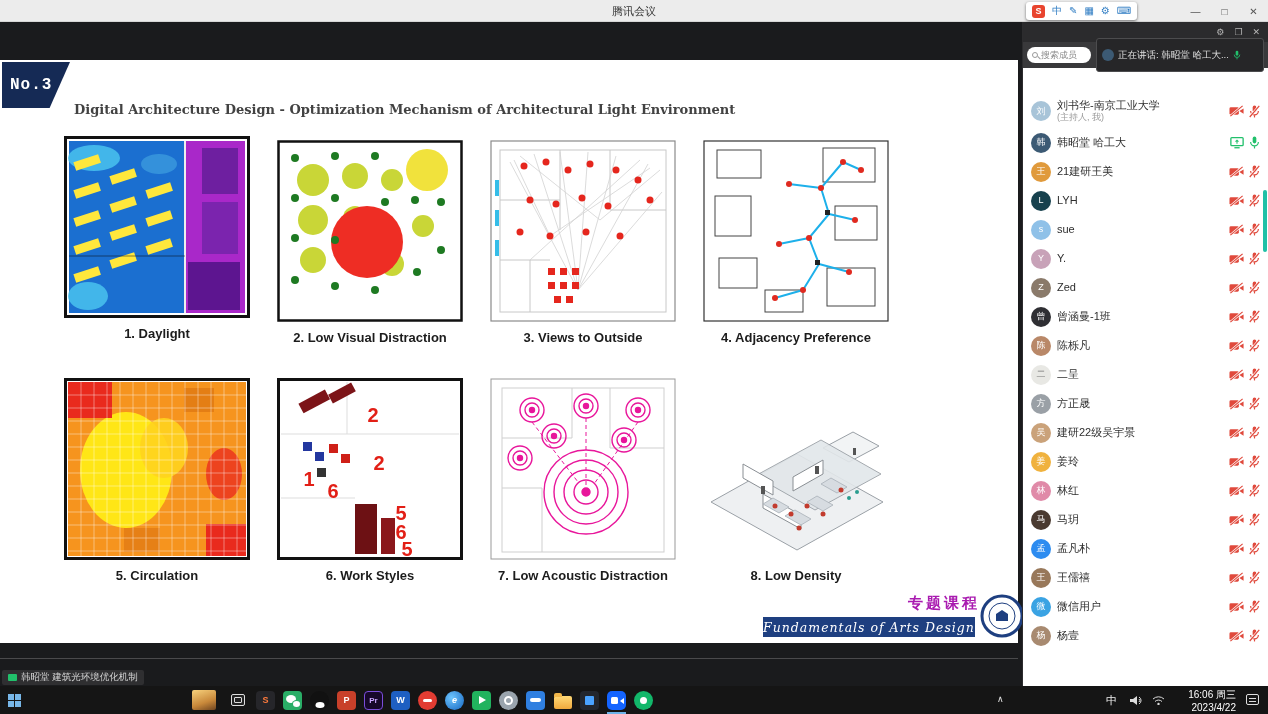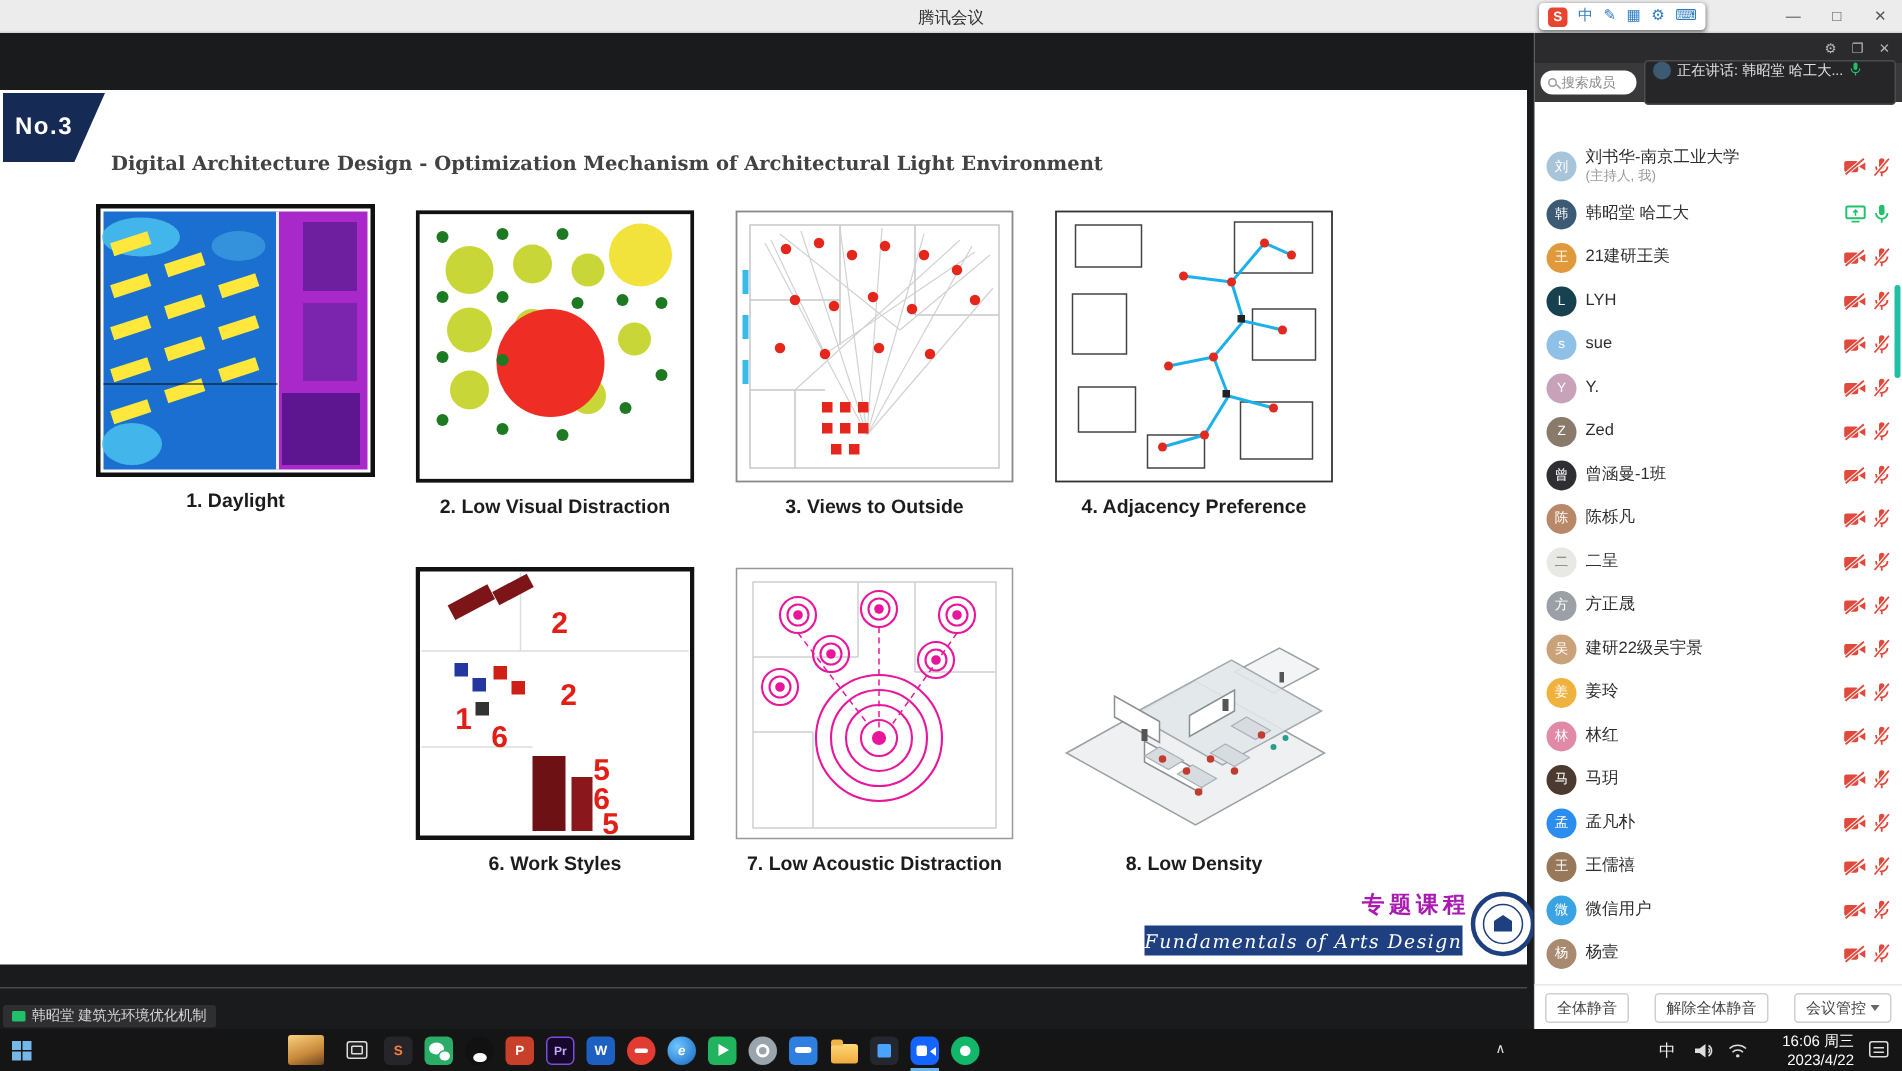--- a/index.html
+++ b/index.html
@@ -13,21 +13,21 @@
   .tb-btn{width:29px;height:22px;display:grid;place-items:center;font-size:10px;color:#555;cursor:default}
 
   
   .ime{position:absolute;left:1026px;top:2px;height:18px;background:#fff;border-radius:3px;box-shadow:0 1px 3px rgba(0,0,0,.55);display:flex;align-items:center;gap:7px;padding:0 6px;z-index:60}
   .ime-logo{width:13px;height:13px;border-radius:3px;background:#e8442e;color:#fff;font-size:9px;font-weight:bold;display:grid;place-items:center}
   .ime-glyph{font-size:10px;color:#2e7cc3;line-height:1}
 
   
   .stage{position:absolute;left:0;top:22px;width:1022px;height:664px;background:#1a1b1d}
   .slide{position:absolute;left:0;top:38px;width:1018px;height:583px;background:#fff}
-  .badge{position:absolute;left:2px;top:2px;width:68px;height:46px;background:#152a55;clip-path:polygon(0 0,100% 0,70% 100%,0 100%);color:#fff;display:flex;align-items:center;padding-left:8px;font-family:Liberation Sans, sans-serif;font-size:16px;font-weight:bold;letter-spacing:1px}
+  .badge{position:absolute;left:2px;top:2px;width:68px;height:46px;background:#152a55;clip-path:polygon(0 0,100% 0,70% 100%,0 100%);color:#fff;display:flex;align-items:center;padding-left:8px;font-family:Liberation Mono, monospace;font-size:16px;font-weight:bold;letter-spacing:1px}
   .slide-bar{position:absolute;left:68px;top:4px;width:946px;height:30px;background:#1d4080;display:flex;align-items:center;justify-content:space-between;padding:0 12px 0 10px}
   .slide-title{color:#fff;font-size:18px;font-weight:bold;letter-spacing:.5px;white-space:nowrap}
   .slide-inst{color:#dce5f5;font-size:15px;white-space:nowrap}
   .slide-sub{position:absolute;left:74px;top:42px;font-family:"DejaVu Serif",serif;font-size:13px;font-weight:bold;color:#424242}
   .diag{position:absolute;width:186px}
   .diag svg{display:block}
   .diag figcaption{margin-top:8px;text-align:center;font-size:13px;font-weight:bold;color:#1c1c1c}
   .course-tag{position:absolute;left:896px;top:534px;width:96px;text-align:center;font-size:15px;font-weight:bold;color:#a91bb0;letter-spacing:3px}
   .course-bar{position:absolute;left:763px;top:557px;width:212px;height:20px;background:#1e3f80;color:#fff;display:flex;align-items:center;justify-content:center;font-family:"DejaVu Serif",serif;font-style:italic;font-size:12.5px;letter-spacing:1px}
   .seal{position:absolute;left:980px;top:534px}
@@ -36,21 +36,21 @@
   .sb-icon{width:9px;height:7px;background:#21c06b;border-radius:1px}
 
   
   .panel{position:absolute;left:1022px;top:22px;width:246px;height:664px;background:#fff;border-left:1px solid #2c2c2e}
   .panel-header{height:20px;background:#2b2b2d;display:flex;justify-content:flex-end;align-items:center;gap:10px;padding:0 8px}
   .ph-icon{color:#b8b8b8;font-size:9px}
   .panel-subhead{height:26px;background:#39393b;display:flex;align-items:center;gap:5px;padding:0 4px}
   .search-pill{width:64px;height:16px;background:#fff;border-radius:8px;display:flex;align-items:center;gap:3px;padding:0 5px;font-size:9px;color:#8a8a8a;white-space:nowrap}
   .mag{width:6px;height:6px;border:1.3px solid #9a9a9a;border-radius:50%;position:relative;flex:none}
   .mag::after{content:"";position:absolute;width:3.5px;height:1.3px;background:#9a9a9a;transform:rotate(45deg);right:-3px;bottom:-1px}
-  .speaking-pill{flex:1;height:30px;background:#262628;border:1px solid #4c4c4e;border-radius:3px;display:flex;align-items:flex-start;gap:4px;padding:0 5px;min-width:0}
+  .speaking-pill{flex:1;height:18px;background:#262628;border:1px solid #4c4c4e;border-radius:3px;display:flex;align-items:center;gap:4px;padding:16px 5px;min-width:0}
   .sp-avatar{width:12px;height:12px;border-radius:50%;flex:none;background:#3c5a74}
   .sp-text{color:#e0e0e0;font-size:9.5px;white-space:nowrap;overflow:hidden;text-overflow:ellipsis}
   .sp-mic{flex:none}
   .tabs{height:26px;display:flex;border-bottom:1px solid #e4e4e4}
   .tab{flex:1;display:flex;align-items:center;justify-content:center;font-size:12px;color:#555;background:#fff;cursor:default}
   .tab.active{background:#0a6cff;color:#fff;font-weight:bold}
   .plist{position:absolute;left:0;top:72px;right:0;bottom:30px;overflow:hidden}
   .p-row{height:29px;display:flex;align-items:center;gap:6px;padding:0 8px}
   .p-row.two-line{height:34px}
   .avatar{width:20px;height:20px;border-radius:50%;flex:none;display:grid;place-items:center;background:#888}
@@ -289,20 +289,35 @@
             <circle cx="100" cy="150" r="3"></circle>
             <circle cx="118" cy="48" r="3"></circle>
             <circle cx="106" cy="98" r="3"></circle>
         </g>
         <rect x="122" y="70" width="5" height="5" fill="#222"></rect>
           <rect x="112" y="120" width="5" height="5" fill="#222"></rect>
       </svg>
       <figcaption>4. Adjacency Preference</figcaption>
     </figure>
 
+    <figure class="diag" style="left:64px;top:318px">
+      <svg width="186" height="182" viewBox="0 0 186 182">
+        <rect x="1.5" y="1.5" width="183" height="179" fill="#fff" stroke="#111" stroke-width="3"></rect>
+        <rect x="4" y="4" width="178" height="174" fill="#f6941e"></rect>
+        <ellipse cx="62" cy="92" rx="46" ry="58" fill="#ffe616"></ellipse>
+        <ellipse cx="100" cy="70" rx="24" ry="30" fill="#ffd31e" opacity=".9"></ellipse>
+        <rect x="4" y="4" width="44" height="36" fill="#e92a1d"></rect>
+        <ellipse cx="160" cy="96" rx="18" ry="26" fill="#ec3a1e" opacity=".9"></ellipse>
+        <rect x="142" y="146" width="40" height="32" fill="#e92a1d"></rect>
+        <rect x="120" y="10" width="30" height="24" fill="#e07812" opacity=".8"></rect>
+        <rect x="60" y="150" width="36" height="24" fill="#e07812" opacity=".7"></rect>
+        <path d="M17 4V178M30 4V178M43 4V178M56 4V178M69 4V178M82 4V178M95 4V178M108 4V178M121 4V178M134 4V178M147 4V178M160 4V178M173 4V178M4 17H182M4 30H182M4 43H182M4 56H182M4 69H182M4 82H182M4 95H182M4 108H182M4 121H182M4 134H182M4 147H182M4 160H182M4 173H182" stroke="rgba(255,255,255,.4)" stroke-width="1" fill="none"></path>
+      </svg>
+      <figcaption>5. Circulation</figcaption>
+    </figure>
 
     <figure class="diag" style="left:277px;top:318px">
       <svg width="186" height="182" viewBox="0 0 186 182">
         <rect x="1.5" y="1.5" width="183" height="179" fill="#fff" stroke="#111" stroke-width="3"></rect>
         <path d="M4 56h178M70 4v52M4 120h74" stroke="#ddd" stroke-width="1" fill="none"></path>
         <g fill="#7c1418">
           <rect x="22" y="18" width="30" height="11" transform="rotate(-28 37 23)"></rect>
           <rect x="52" y="10" width="26" height="10" transform="rotate(-28 65 15)"></rect>
         </g>
         <rect x="26" y="64" width="9" height="9" fill="#23379f"></rect>
@@ -992,28 +1007,20 @@
             <line x1="6" y1="11" x2="6" y2="13.5" stroke="currentColor" stroke-width="1.3"></line>
             <g class="mic-slash">
               <line x1="0.8" y1="13" x2="11.2" y2="0.8" stroke="#fff" stroke-width="2.6"></line>
               <line x1="0.8" y1="13" x2="11.2" y2="0.8" stroke="currentColor" stroke-width="1.3"></line>
             </g>
           </svg>
     </span>
   </div>
     </div>
   <div class="scroll-thumb"></div>
-  <div class="panel-footer">
-    <button class="pf-btn">全体静音</button>
-    <button class="pf-btn">解除全体静音</button>
-    <button class="pf-btn">
-      <span>会议管控</span>
-      <span class="caret"></span>
-    </button>
-  </div>
 </aside>
 
 <div class="taskbar">
   <div class="start">
       <span class="winlogo">
         <i></i>
         <i></i>
         <i></i>
         <i></i>
       </span>

